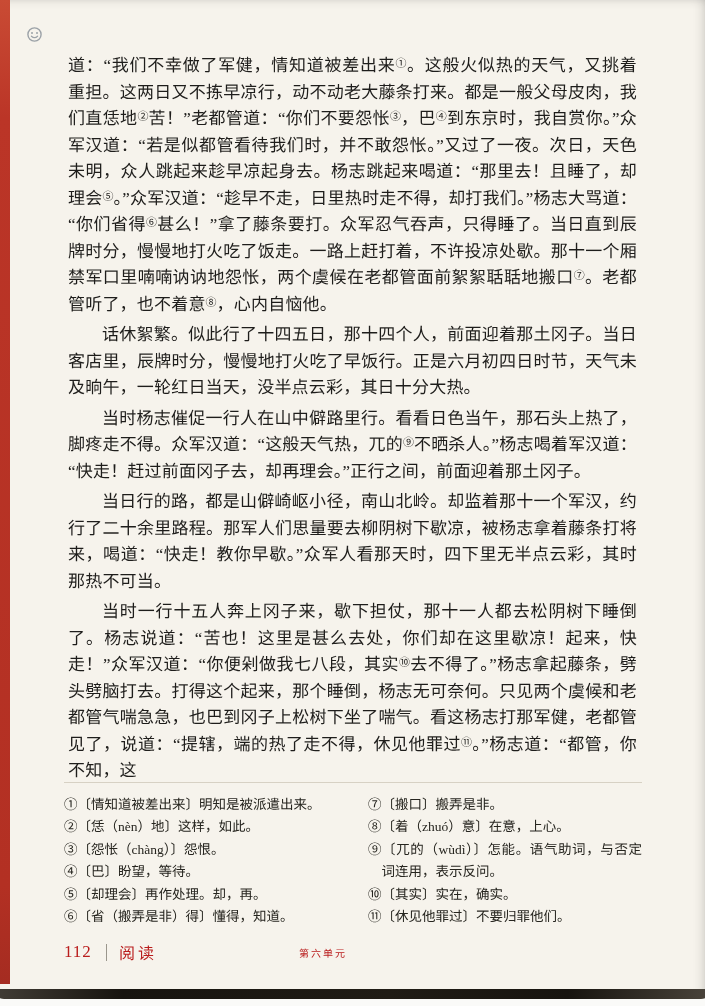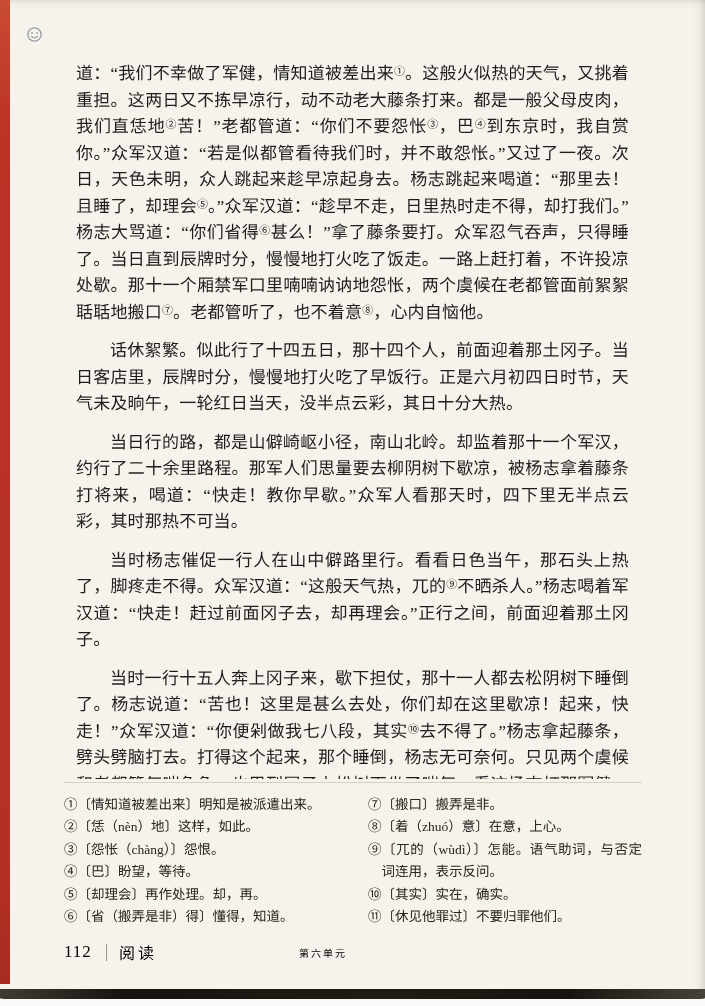--- a/index.html
+++ b/index.html
@@ -21,21 +21,21 @@
   
   .corner-icon{position:absolute;left:26px;top:26px;width:17px;height:17px;opacity:.75;}
   
   .body-text{
     position:absolute;left:64px;top:49px;width:577px;height:730px;
     overflow:hidden;
     font-size:17px;line-height:26.5px;
     text-align:justify;text-justify:inter-ideograph;
     letter-spacing:.2px;
   }
-  .body-text p{margin:12px;text-indent:2em;}
+  .body-text p{margin:4px;text-indent:2em;}
   .body-text p.noindent{text-indent:0;}
   .body-text sup{font-size:11px;line-height:0;vertical-align:4px;letter-spacing:0;}
   
   .footnotes{
     position:absolute;left:64px;top:782px;width:578px;
     border-top:1px solid #d7d1c4;
     padding-top:11px;
     display:flex;gap:30px;
   }
   .fn-col{width:274px;}
@@ -43,21 +43,21 @@
     margin:0;
     font-size:13.5px;line-height:22.4px;
     text-align:justify;
     padding-left:1em;text-indent:-1em;
     color:#26251f;
   }
   
   .footer{
     position:absolute;left:64px;top:941px;width:578px;height:22px;
     display:flex;align-items:center;
-    color:#000000;
+    color:#b91c1c;
   }
   .footer .pagenum{font-size:17px;letter-spacing:1px;}
   .footer .vline{display:inline-block;width:1px;height:17px;background:#9a968c;margin:0 12px 0 14px;}
   .footer .section{font-size:16px;letter-spacing:3px;}
   .footer .unit{font-size:10px;letter-spacing:2px;margin-left:142px;}
   
   .scan-white{position:absolute;left:0;right:0;bottom:0;height:11px;background:#fafaf8;}
   .scan-dark{
     position:absolute;left:-6px;right:-6px;bottom:7px;height:10px;
     background:linear-gradient(90deg,#423d36 0%,#17140f 18%,#201c15 55%,#17140f 80%,#4a443b 100%);
@@ -76,22 +76,22 @@
       <circle cx="8.5" cy="8.5" r="6.6" fill="none" stroke="#7e8791" stroke-width="1.4"></circle>
       <circle cx="6" cy="7" r="1" fill="#7e8791"></circle>
       <circle cx="11" cy="7" r="1" fill="#7e8791"></circle>
       <path d="M5.4 10.2 Q8.5 13 11.6 10.2" fill="none" stroke="#7e8791" stroke-width="1.2" stroke-linecap="round"></path>
     </svg>
   </div>
 
   <div class="body-text">
     <p class="noindent">道：“我们不幸做了军健，情知道被差出来<sup>①</sup>。这般火似热的天气，又挑着重担。这两日又不拣早凉行，动不动老大藤条打来。都是一般父母皮肉，我们直恁地<sup>②</sup>苦！”老都管道：“你们不要怨怅<sup>③</sup>，巴<sup>④</sup>到东京时，我自赏你。”众军汉道：“若是似都管看待我们时，并不敢怨怅。”又过了一夜。次日，天色未明，众人跳起来趁早凉起身去。杨志跳起来喝道：“那里去！且睡了，却理会<sup>⑤</sup>。”众军汉道：“趁早不走，日里热时走不得，却打我们。”杨志大骂道：“你们省得<sup>⑥</sup>甚么！”拿了藤条要打。众军忍气吞声，只得睡了。当日直到辰牌时分，慢慢地打火吃了饭走。一路上赶打着，不许投凉处歇。那十一个厢禁军口里喃喃讷讷地怨怅，两个虞候在老都管面前絮絮聒聒地搬口<sup>⑦</sup>。老都管听了，也不着意<sup>⑧</sup>，心内自恼他。</p>
     <p>话休絮繁。似此行了十四五日，那十四个人，前面迎着那土冈子。当日客店里，辰牌时分，慢慢地打火吃了早饭行。正是六月初四日时节，天气未及晌午，一轮红日当天，没半点云彩，其日十分大热。</p>
+    <p>当时杨志催促一行人在山中僻路里行。看看日色当午，那石头上热了，脚疼走不得。众军汉道：“这般天气热，兀的<sup>⑨</sup>不晒杀人。”杨志喝着军汉道：“快走！赶过前面冈子去，却再理会。”正行之间，前面迎着那土冈子。</p>
     <p>当日行的路，都是山僻崎岖小径，南山北岭。却监着那十一个军汉，约行了二十余里路程。那军人们思量要去柳阴树下歇凉，被杨志拿着藤条打将来，喝道：“快走！教你早歇。”众军人看那天时，四下里无半点云彩，其时那热不可当。</p>
-    <p>当时杨志催促一行人在山中僻路里行。看看日色当午，那石头上热了，脚疼走不得。众军汉道：“这般天气热，兀的<sup>⑨</sup>不晒杀人。”杨志喝着军汉道：“快走！赶过前面冈子去，却再理会。”正行之间，前面迎着那土冈子。</p>
     <p>当时一行十五人奔上冈子来，歇下担仗，那十一人都去松阴树下睡倒了。杨志说道：“苦也！这里是甚么去处，你们却在这里歇凉！起来，快走！”众军汉道：“你便剁做我七八段，其实<sup>⑩</sup>去不得了。”杨志拿起藤条，劈头劈脑打去。打得这个起来，那个睡倒，杨志无可奈何。只见两个虞候和老都管气喘急急，也巴到冈子上松树下坐了喘气。看这杨志打那军健，老都管见了，说道：“提辖，端的热了走不得，休见他罪过<sup>⑪</sup>。”杨志道：“都管，你不知，这</p>
   </div>
 
   <div class="footnotes">
     <div class="fn-col">
       <p class="fn">①〔情知道被差出来〕明知是被派遣出来。</p>
       <p class="fn">②〔恁（nèn）地〕这样，如此。</p>
       <p class="fn">③〔怨怅（chàng）〕怨恨。</p>
       <p class="fn">④〔巴〕盼望，等待。</p>
       <p class="fn">⑤〔却理会〕再作处理。却，再。</p>

